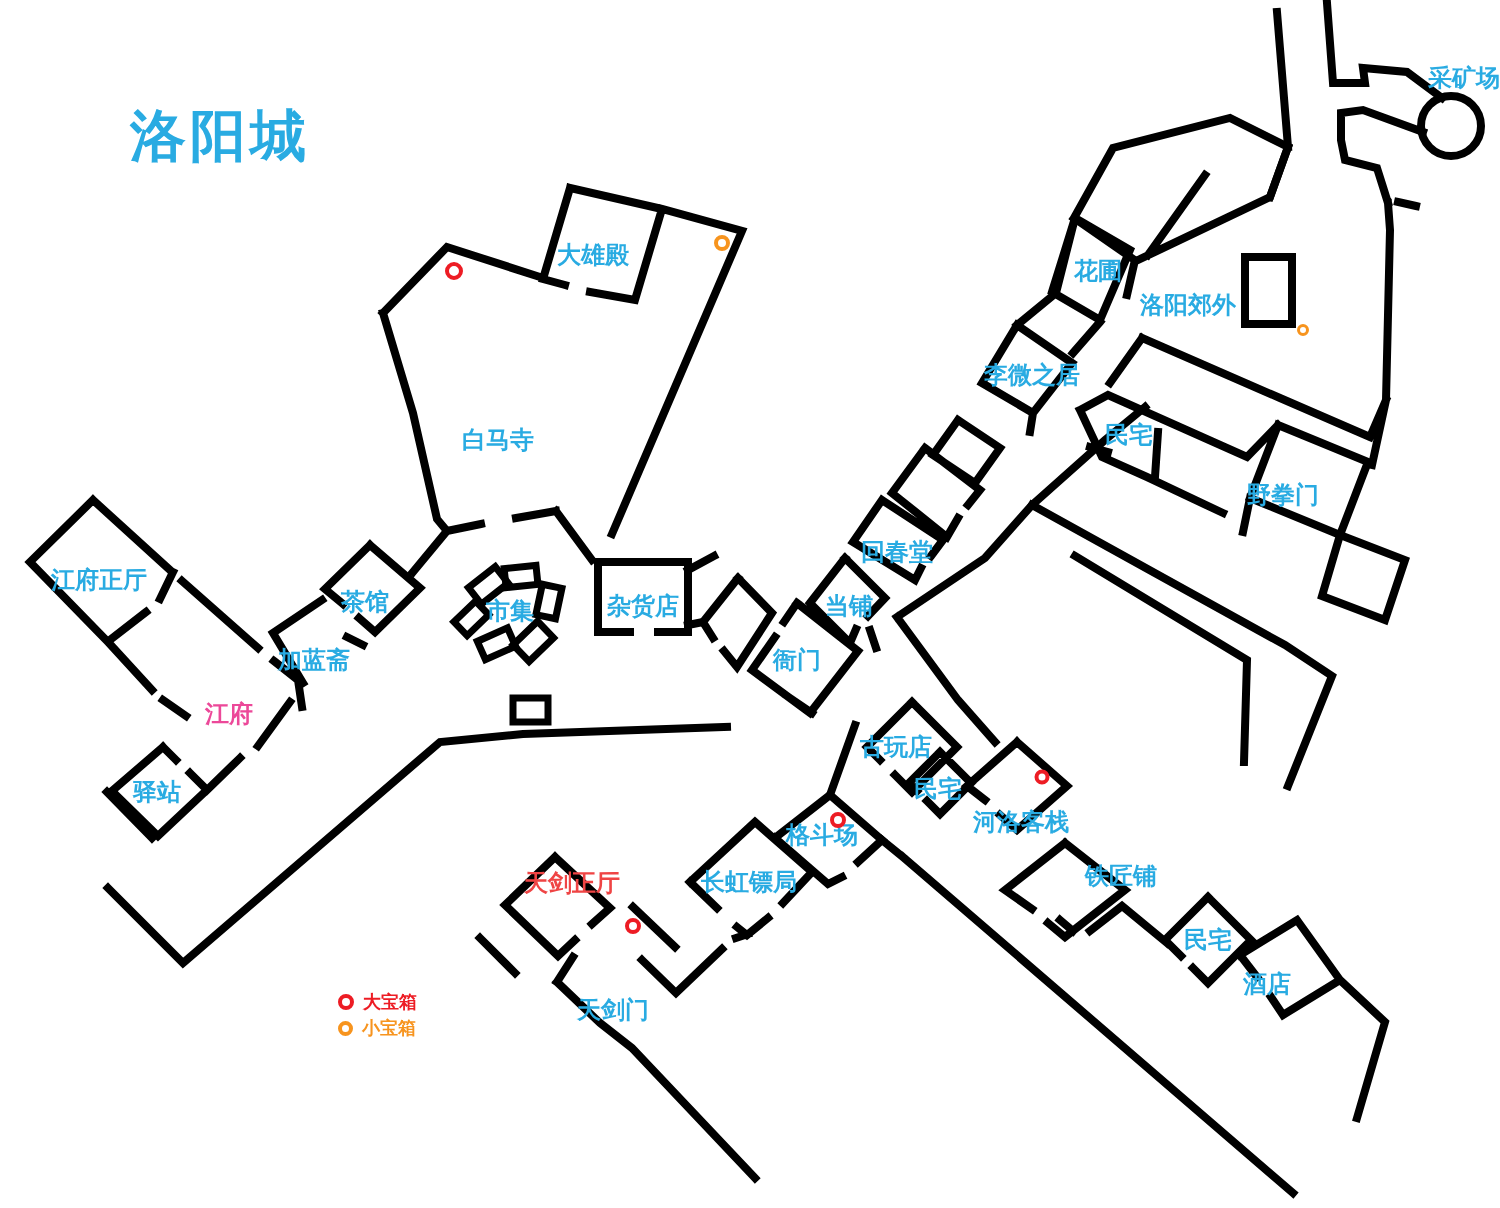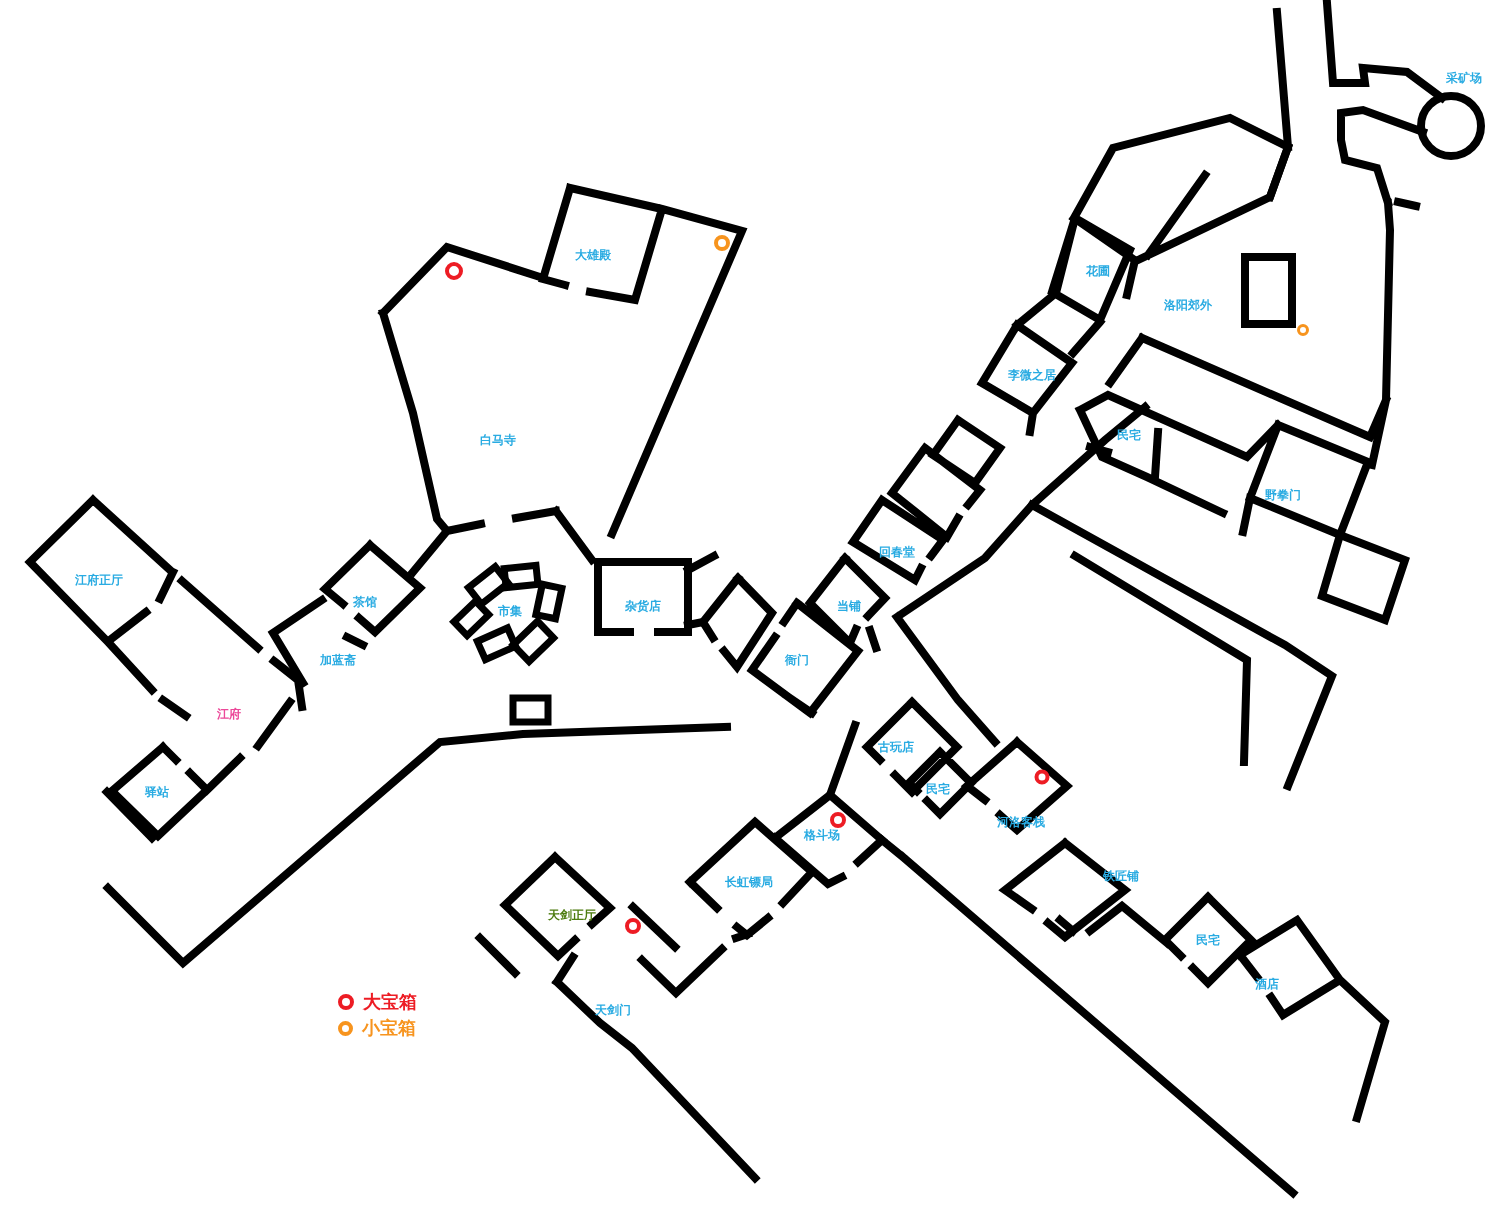--- a/index.html
+++ b/index.html
@@ -1,21 +1,21 @@
 <!DOCTYPE html>
 <html><head>
 <meta charset="utf-8">
 <style>
   html,body{margin:0;padding:0;background:#ffffff;}
   #stage{position:relative;width:1500px;height:1208px;background:#ffffff;overflow:hidden;
          font-family:"Liberation Sans","DejaVu Sans",sans-serif;}
   #walls{position:absolute;left:0;top:0;}
   .map-title{position:absolute;transform:translate(0,0);font-size:56px;font-weight:bold;
              letter-spacing:4px;line-height:1;white-space:nowrap;}
-  .loc-label{position:absolute;transform:translate(-50%,-50%);font-size:12px;font-weight:bold;
+  .loc-label{position:absolute;transform:translate(-50%,-50%);font-size:24px;font-weight:bold;
              white-space:nowrap;line-height:1;}
   .chest{position:absolute;border-radius:50%;background:#fff;box-sizing:border-box;
          transform:translate(-50%,-50%);}
   .legend-item{position:absolute;display:flex;align-items:center;gap:9px;transform:translate(0,-50%);}
   .legend-ring{border-radius:50%;box-sizing:border-box;background:#fff;}
   .legend-text{font-size:18px;font-weight:bold;line-height:1;white-space:nowrap;}
 </style>
 </head>
 <body>
 
@@ -125,47 +125,48 @@
         <rect x="471" y="575" width="34" height="21" transform="rotate(-38 488 585)"></rect>
         <rect x="505" y="567" width="32" height="19" transform="rotate(-6 521 576)"></rect>
         <rect x="539" y="586" width="20" height="31" transform="rotate(12 549 601)"></rect>
         <rect x="456" y="609" width="30" height="19" transform="rotate(-44 471 618)"></rect>
         <rect x="480" y="634" width="33" height="20" transform="rotate(-24 496 644)"></rect>
         <rect x="516" y="630" width="34" height="23" transform="rotate(-44 533 641)"></rect>
       </g>
     </g>
   </svg>
 
+  <div class="map-title" style="left: 130px; top: 108px; color: rgb(41, 171, 226);">洛阳城</div>
 
   <div id="labels">
       <div class="loc-label" style="left: 498px; top: 440px; color: rgb(41, 171, 226);">白马寺</div>
       <div class="loc-label" style="left: 593px; top: 255px; color: rgb(41, 171, 226);">大雄殿</div>
       <div class="loc-label" style="left: 1464px; top: 78px; color: rgb(41, 171, 226);">采矿场</div>
       <div class="loc-label" style="left: 1098px; top: 271px; color: rgb(41, 171, 226);">花圃</div>
       <div class="loc-label" style="left: 1188px; top: 305px; color: rgb(41, 171, 226);">洛阳郊外</div>
       <div class="loc-label" style="left: 1032px; top: 375px; color: rgb(41, 171, 226);">李微之居</div>
       <div class="loc-label" style="left: 1129px; top: 435px; color: rgb(41, 171, 226);">民宅</div>
       <div class="loc-label" style="left: 1283px; top: 495px; color: rgb(41, 171, 226);">野拳门</div>
       <div class="loc-label" style="left: 897px; top: 552px; color: rgb(41, 171, 226);">回春堂</div>
       <div class="loc-label" style="left: 849px; top: 606px; color: rgb(41, 171, 226);">当铺</div>
       <div class="loc-label" style="left: 643px; top: 606px; color: rgb(41, 171, 226);">杂货店</div>
       <div class="loc-label" style="left: 510px; top: 611px; color: rgb(41, 171, 226);">市集</div>
       <div class="loc-label" style="left: 365px; top: 602px; color: rgb(41, 171, 226);">茶馆</div>
-      <div class="loc-label" style="left: 314px; top: 660px; color: rgb(41, 171, 226); margin-left: 24px;">加蓝斋</div>
+      <div class="loc-label" style="left: 314px; top: 660px; color: rgb(41, 171, 226);">加蓝斋</div>
       <div class="loc-label" style="left: 99px; top: 580px; color: rgb(41, 171, 226);">江府正厅</div>
       <div class="loc-label" style="left: 229px; top: 714px; color: #ec4899;">江府</div>
       <div class="loc-label" style="left: 157px; top: 792px; color: rgb(41, 171, 226);">驿站</div>
       <div class="loc-label" style="left: 797px; top: 660px; color: rgb(41, 171, 226);">衙门</div>
       <div class="loc-label" style="left: 896px; top: 747px; color: rgb(41, 171, 226);">古玩店</div>
       <div class="loc-label" style="left: 938px; top: 789px; color: rgb(41, 171, 226);">民宅</div>
       <div class="loc-label" style="left: 822px; top: 835px; color: rgb(41, 171, 226);">格斗场</div>
       <div class="loc-label" style="left: 1015px; top: 822px; color: rgb(41, 171, 226); margin-left: 6px;">河洛客栈</div>
       <div class="loc-label" style="left: 1074px; top: 876px; color: rgb(41, 171, 226); margin-left: 47px;">铁匠铺</div>
       <div class="loc-label" style="left: 749px; top: 882px; color: rgb(41, 171, 226);">长虹镖局</div>
-      <div class="loc-label" style="left: 572px; top: 915px; color: #4d7c0f;">天剑正厅</div>
+      <div class="loc-label" style="left: 572px; top: 883px; color: #ef4444;">天剑正厅</div>
       <div class="loc-label" style="left: 613px; top: 1010px; color: rgb(41, 171, 226);">天剑门</div>
       <div class="loc-label" style="left: 1208px; top: 940px; color: rgb(41, 171, 226);">民宅</div>
       <div class="loc-label" style="left: 1267px; top: 984px; color: rgb(41, 171, 226);">酒店</div>
     </div>
   <div id="markers">
       <div class="chest" style="width: 18px; height: 18px; border: 4.5px solid rgb(237, 28, 36); left: 454px; top: 271px;"></div>
       <div class="chest" style="width: 16px; height: 16px; border: 4.5px solid rgb(247, 148, 30); left: 722px; top: 243px;"></div>
       <div class="chest" style="width: 12px; height: 12px; border: 3.5px solid rgb(247, 148, 30); left: 1303px; top: 330px;"></div>
       <div class="chest" style="width: 15px; height: 15px; border: 4px solid rgb(237, 28, 36); left: 1042px; top: 777px;"></div>
       <div class="chest" style="width: 16px; height: 16px; border: 4.5px solid rgb(237, 28, 36); left: 838px; top: 820px;"></div>

